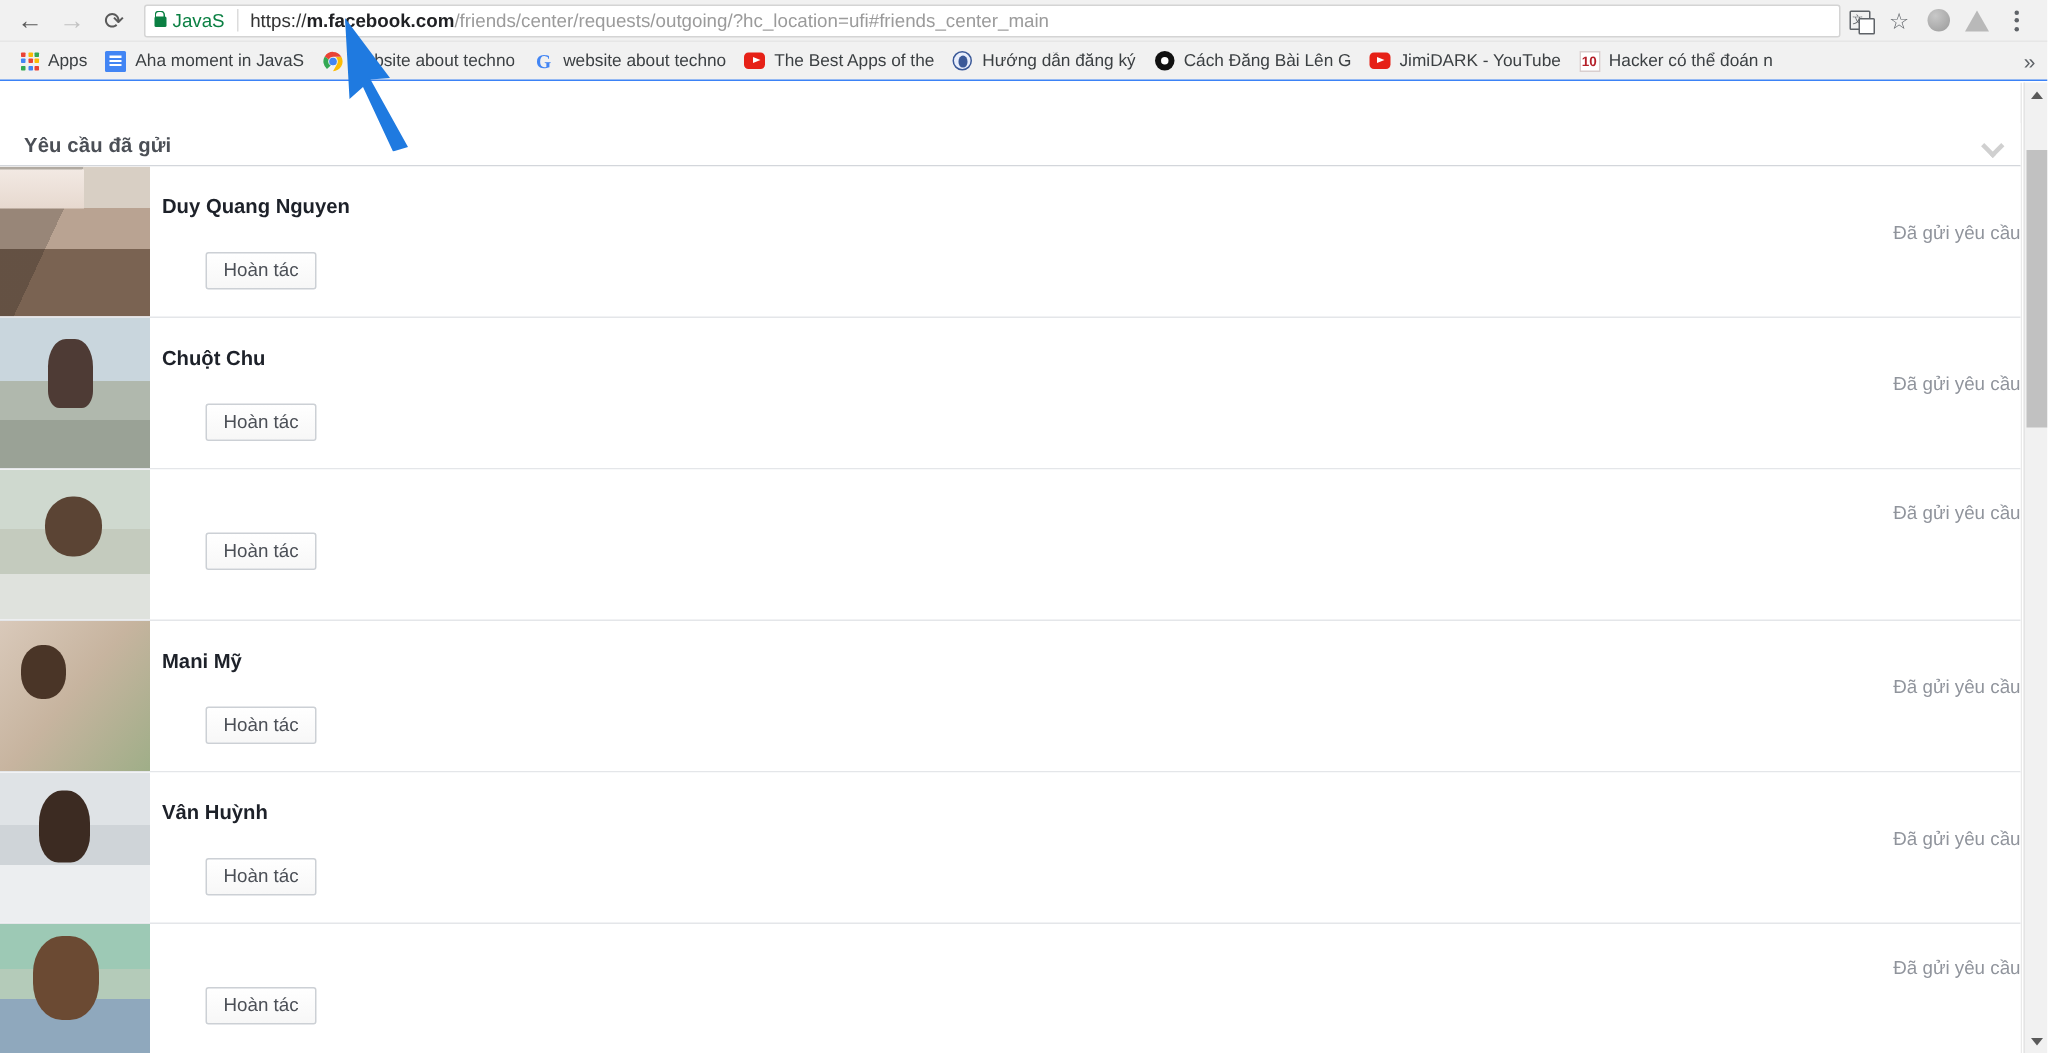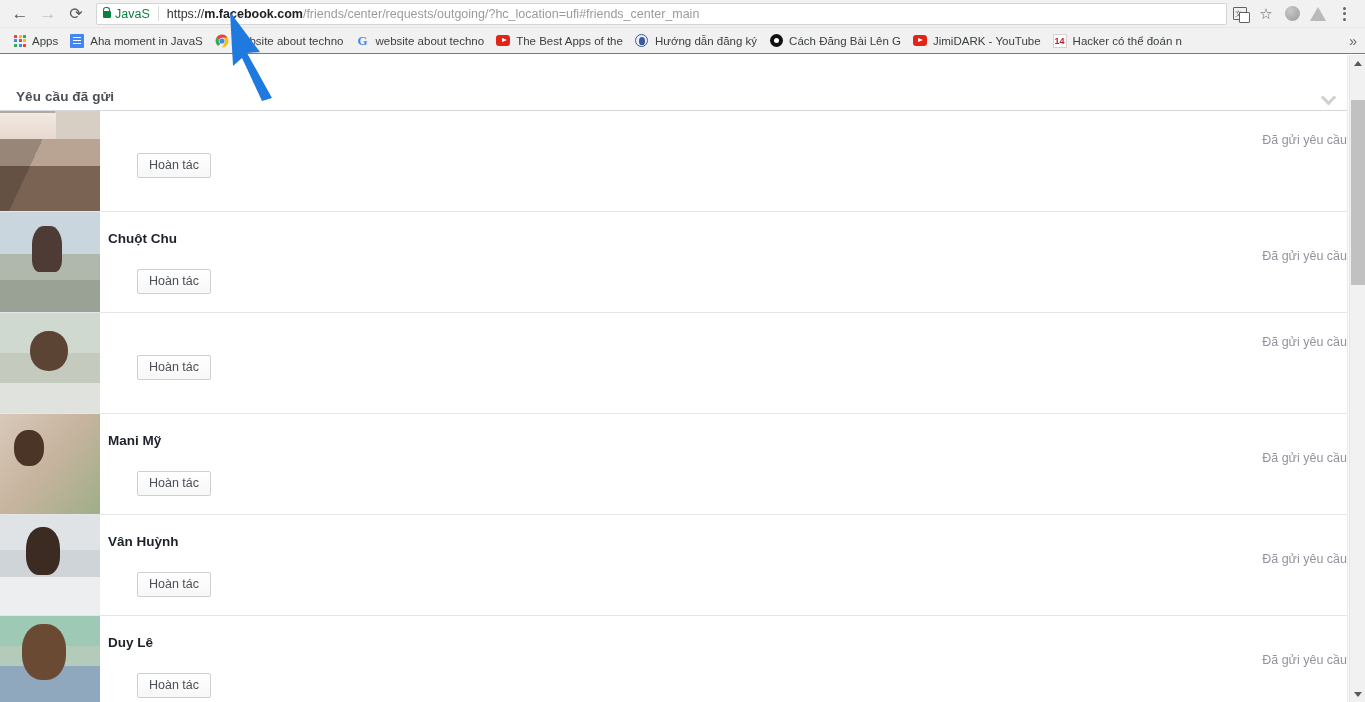--- a/index.html
+++ b/index.html
@@ -520,41 +520,42 @@
 
     <div class="bm">
       <span class="ico">
           <span class="ico-yt"></span>
         </span>
       <span class="bm-label">JimiDARK - YouTube</span>
     </div>
 
     <div class="bm">
       <span class="ico">
-          <span class="ico-num">14</span>
+          <span class="ico-num">10</span>
         </span>
       <span class="bm-label">Hacker có thể đoán n</span>
     </div>
 
     <span class="bm-overflow">»</span>
   </div>
 
   <div class="viewport">
     <div class="page">
 
       <div class="section-header">
         <span class="section-title">Yêu cầu đã gửi</span>
         <span class="chevron-down"></span>
       </div>
 
       <div class="req-row">
         <div class="avatar">
             <div class="avatar-img ph1"></div>
           </div>
         <div class="row-body">
+          <div class="req-name">Duy Quang Nguyen</div>
           <div class="req-status">Đã gửi yêu cầu</div>
           <span class="undo-btn">Hoàn tác</span>
         </div>
       </div>
 
       <div class="req-row">
         <div class="avatar">
             <div class="avatar-img ph2"></div>
           </div>
         <div class="row-body">
@@ -594,21 +595,20 @@
           <div class="req-status">Đã gửi yêu cầu</div>
           <span class="undo-btn">Hoàn tác</span>
         </div>
       </div>
 
       <div class="req-row">
         <div class="avatar">
             <div class="avatar-img ph6"></div>
           </div>
         <div class="row-body">
-          <div class="req-name">Duy Lê</div>
           <div class="req-status">Đã gửi yêu cầu</div>
           <span class="undo-btn">Hoàn tác</span>
         </div>
       </div>
 
       <div class="req-row">
         <div class="avatar">
             <div class="avatar-img ph7"></div>
           </div>
         <div class="row-body"></div>

